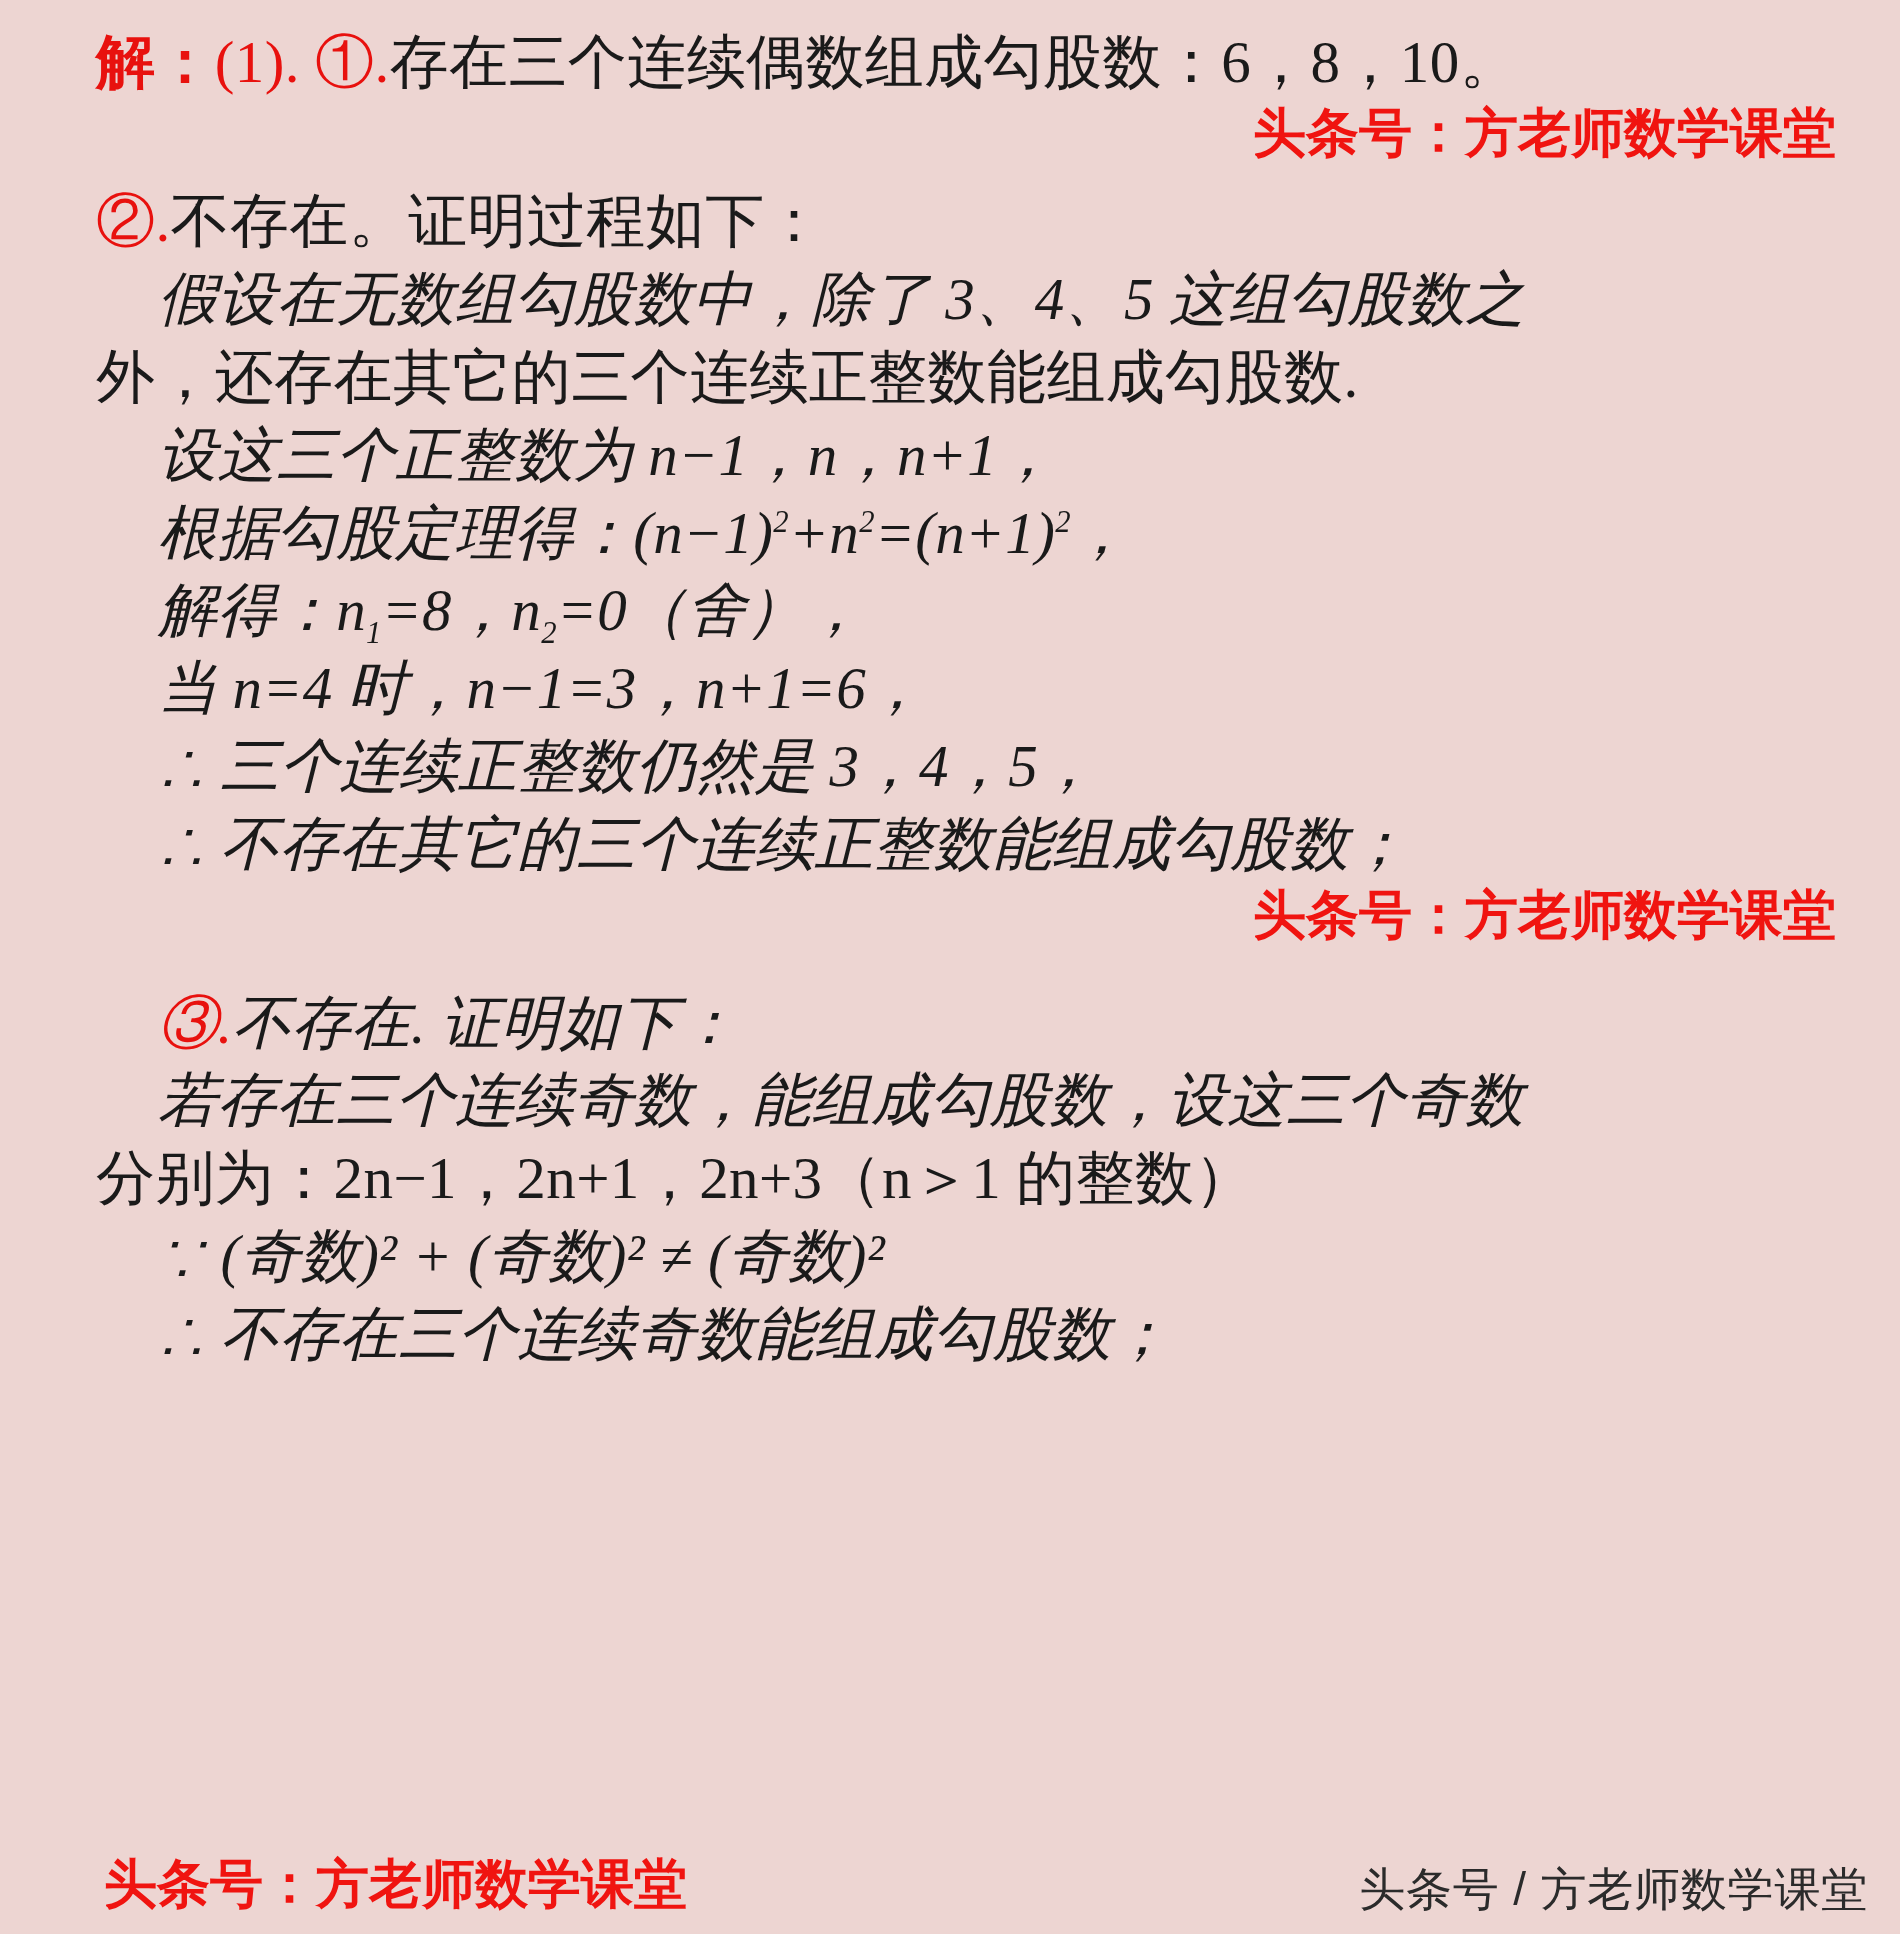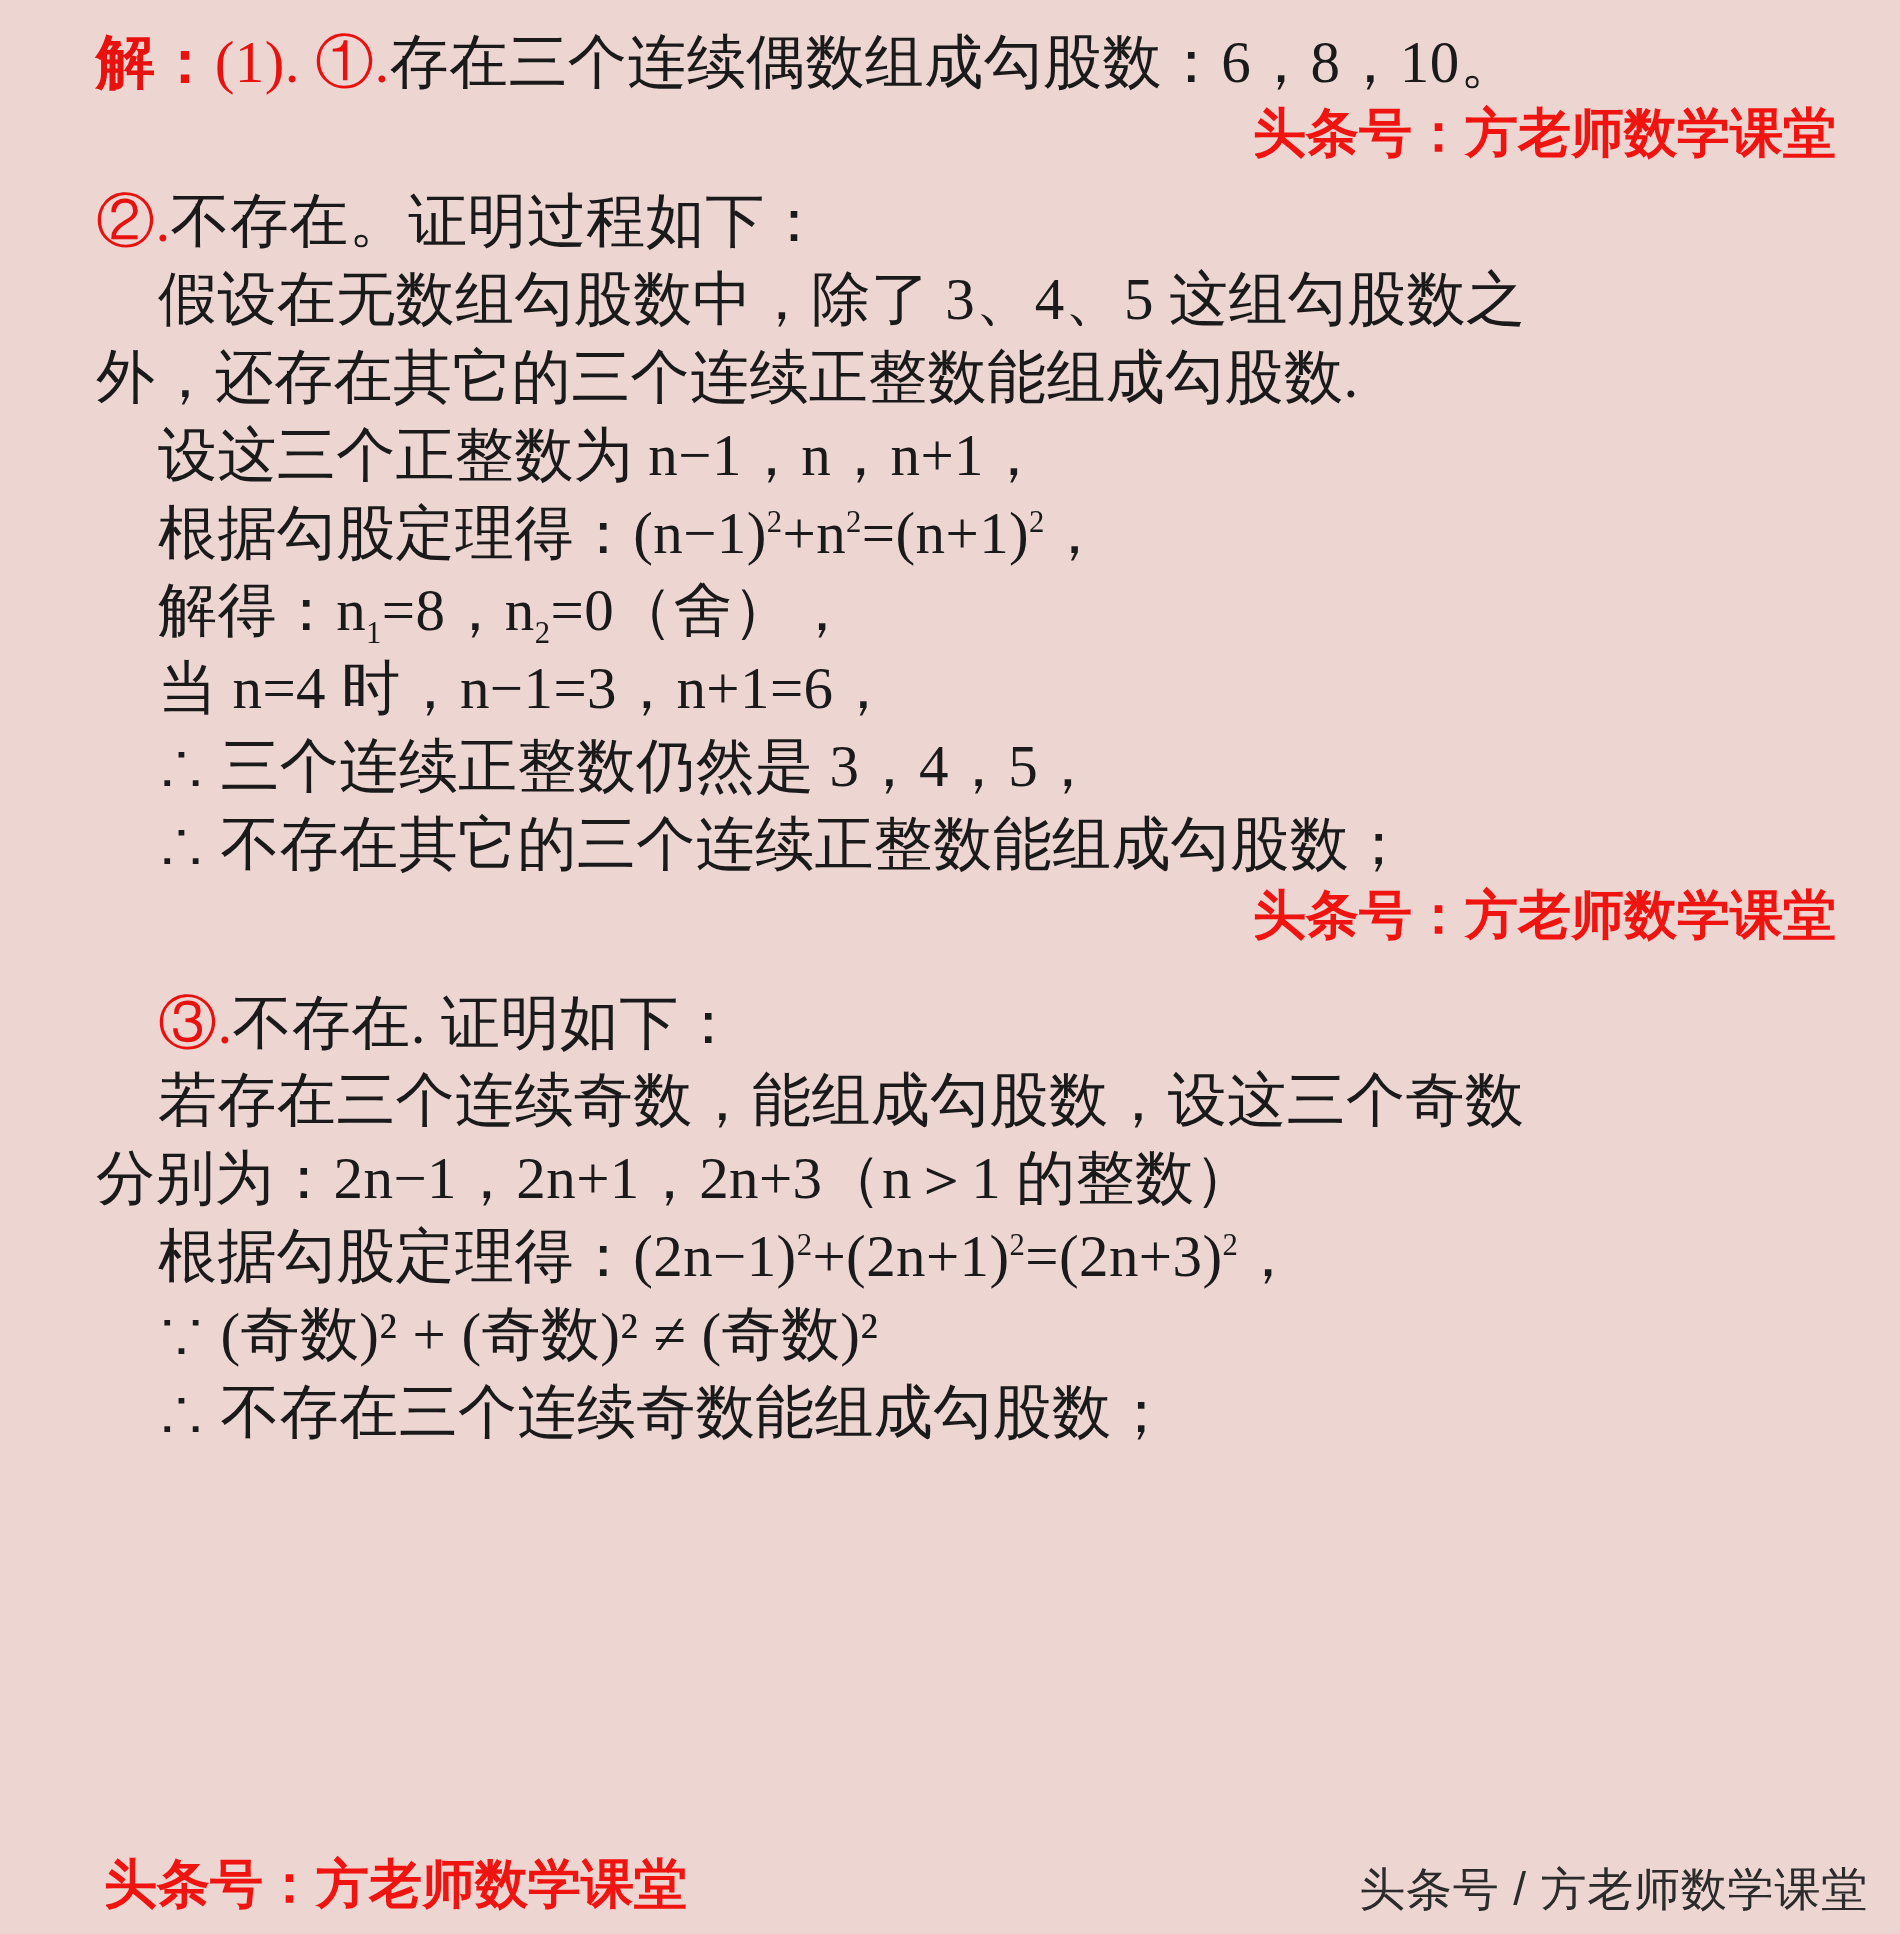--- a/index.html
+++ b/index.html
@@ -26,21 +26,21 @@
     line-height: 1.32;
     white-space: nowrap;
     letter-spacing: 0.4px;
   }
   .red {
     color: #e8110e;
   }
   .bold {
     font-weight: bold;
   }
-  .indent1 { padding-left: 62px; }
+  .indent1 { padding-left: 62px; font-style: italic; }
   .indent0 { padding-left: 0; }
   .watermark {
     color: #f01410;
     font-weight: bold;
     font-size: 53px;
     line-height: 1.2;
     white-space: nowrap;
   }
   .wm-right {
     text-align: right;
@@ -120,23 +120,20 @@
 
   <div class="spacer-md"></div>
 
   <div class="line indent1">
     <span class="red">③.</span><span>不存在. 证明如下：</span>
   </div>
 
   <div class="line indent1">若存在三个连续奇数，能组成勾股数，设这三个奇数</div>
   <div class="line indent0">分别为：2n−1，2n+1，2n+3（n＞1 的整数）</div>
 
-  <div class="line indent1">
-    <span>根据勾股定理得：(2n−1)</span><sup>2</sup><span>+(2n+1)</span><sup>2</sup><span>=(2n+3)</span><sup>2</sup><span>，</span>
-  </div>
 
   <div class="line indent1">∵ (奇数)² + (奇数)² ≠ (奇数)²</div>
   <div class="line indent1">∴ 不存在三个连续奇数能组成勾股数；</div>
 
   <div class="footer-row">
     <div class="footer-wm">头条号：方老师数学课堂</div>
     <div class="footer-brand">头条号 / 方老师数学课堂</div>
   </div>
 
 </div>

